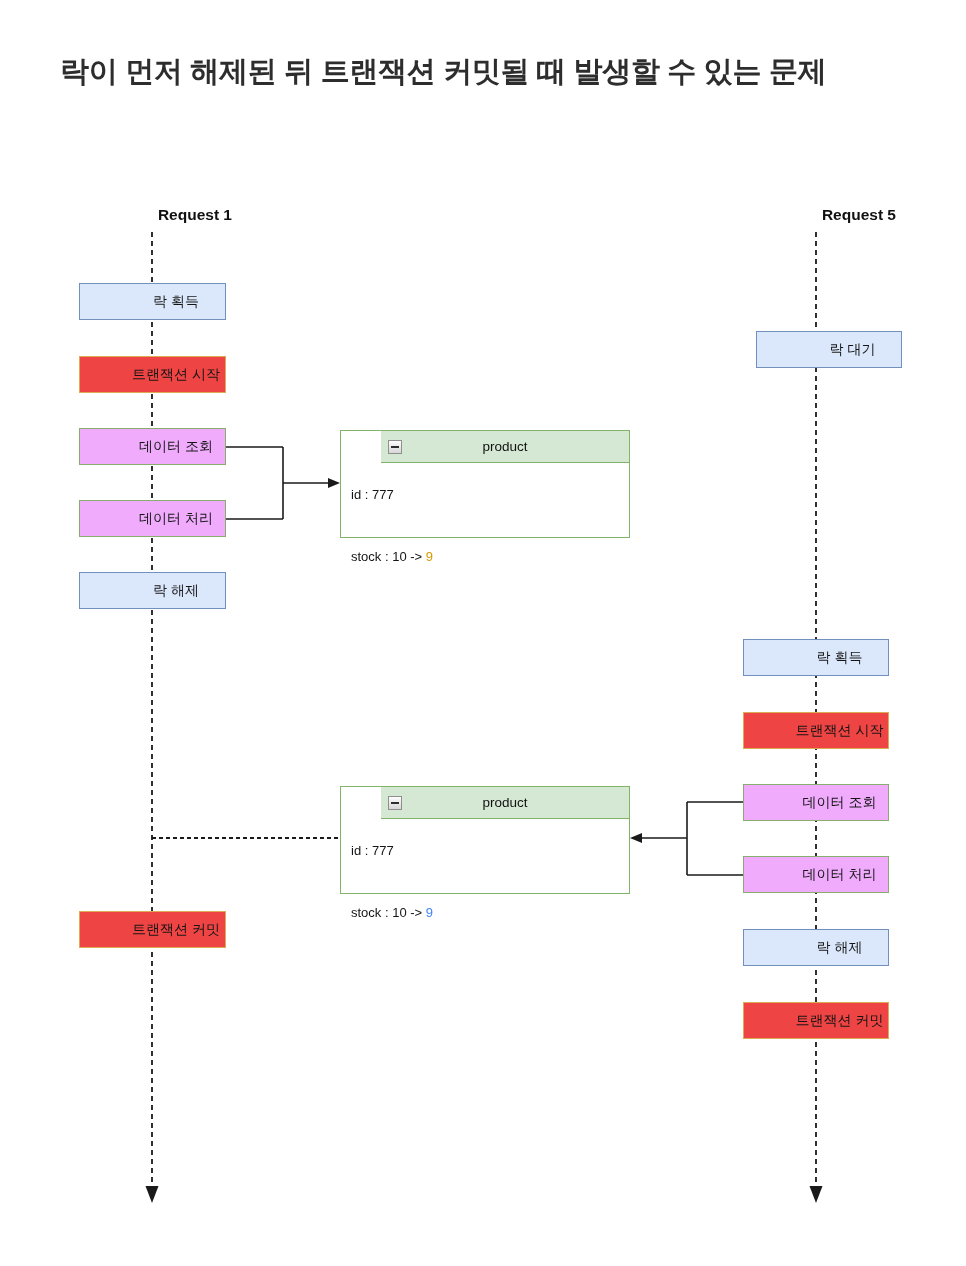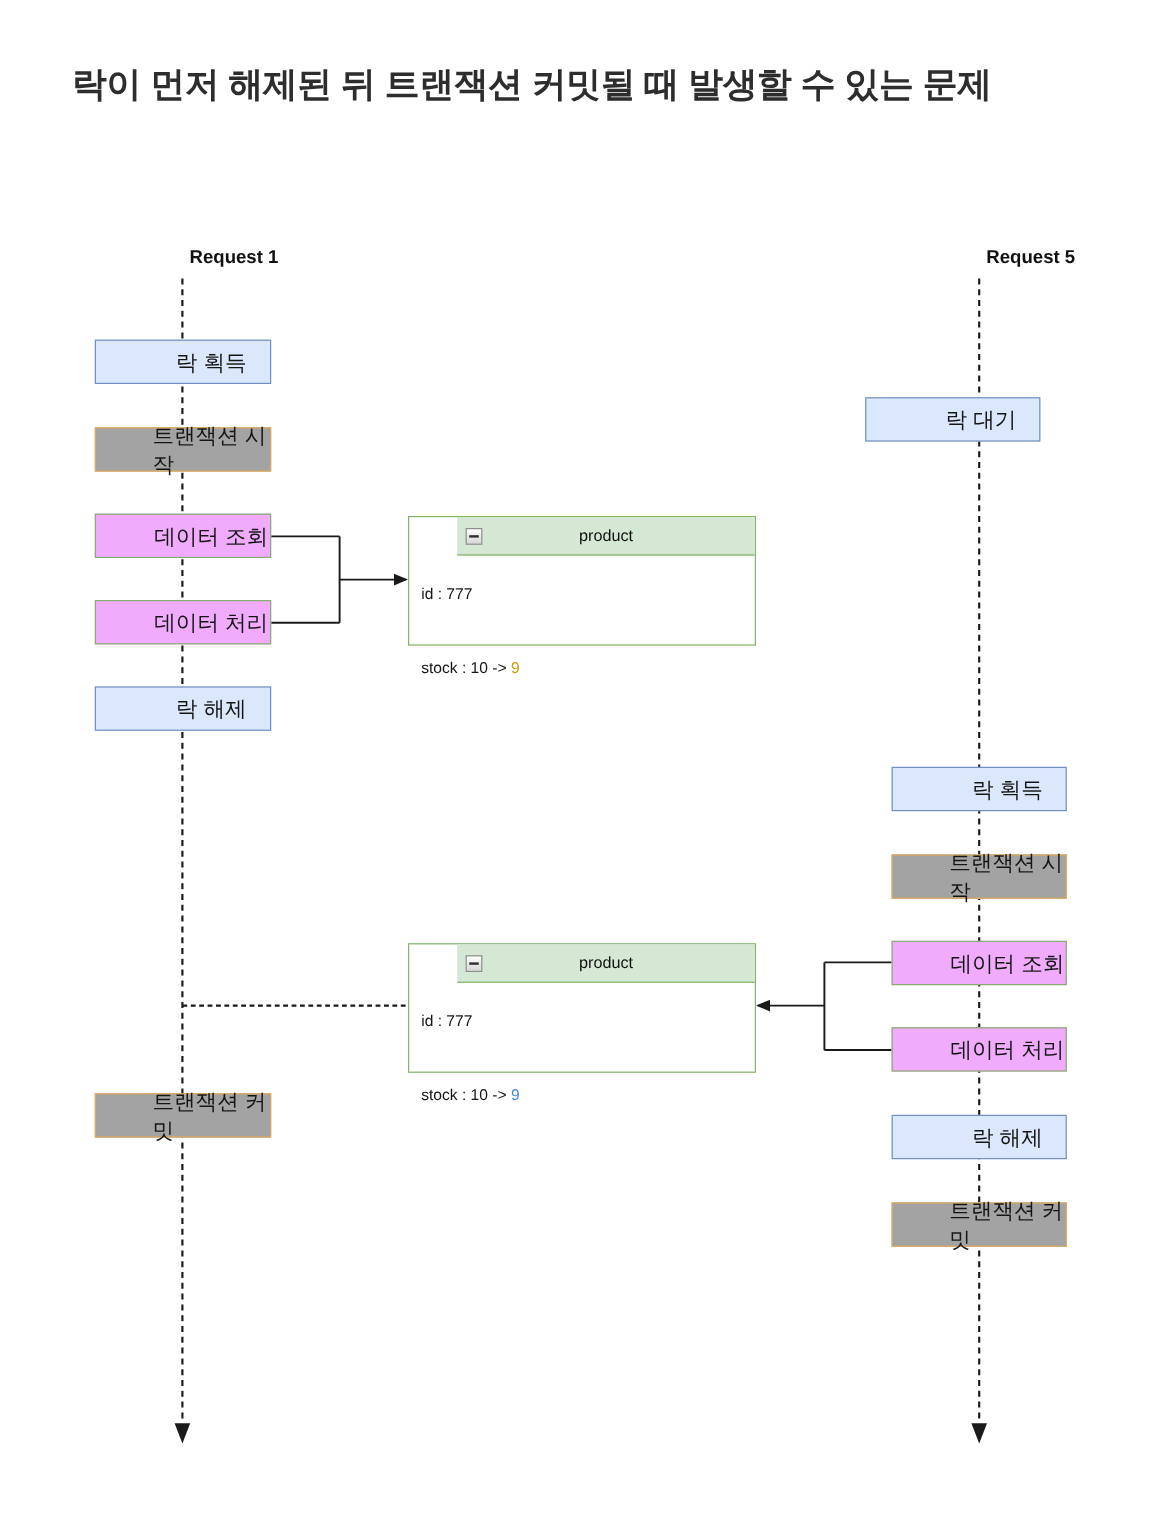--- a/index.html
+++ b/index.html
@@ -12,24 +12,24 @@
     font-size:29px;font-weight:bold;line-height:1.75;color:#2d2d2d;letter-spacing:-0.3px;
   }
   .lane-header{
     position:absolute;width:160px;text-align:right;
     font-size:15.5px;font-weight:bold;color:#111;
   }
   svg.connector-layer{position:absolute;left:0;top:0;}
   .step{
     position:absolute;width:147px;height:37px;box-sizing:border-box;
     display:flex;align-items:center;justify-content:center;
-    font-size:18px;color:#151515;border:1.5px solid #888;padding-left:47px;
+    font-size:14px;color:#151515;border:1.5px solid #888;padding-left:47px;
   }
   .step.lock{background:#dbe8fb;border-color:#7290bd;}
-  .step.tx{background:#a3a3a3;border-color:#dcab55;}
+  .step.tx{background:#ef4444;border-color:#dcab55;}
   .step.data{background:#f0abfc;border-color:#87ae6d;}
   .entity{
     position:absolute;width:290px;height:108px;box-sizing:border-box;
     background:#ffffff;border:1px solid #82b366;
   }
   .entity-header{
     position:relative;height:32px;box-sizing:border-box;background:#d5e8d4;
     border-bottom:1px solid #82b366;display:flex;align-items:center;padding:0 7px;margin-left:40px;
   }
   .entity-title{
@@ -90,21 +90,21 @@
     <line x1="152" y1="838" x2="339" y2="838" stroke="#1a1a1a" stroke-width="1.8" stroke-dasharray="4 3"></line>
   </svg>
 
   <div class="step lock" style="left:79px;top:283px;">락 획득</div>
   <div class="step tx" style="left:79px;top:356px;">트랜잭션 시작</div>
   <div class="step data" style="left:79px;top:428px;">데이터 조회</div>
   <div class="step data" style="left:79px;top:500px;">데이터 처리</div>
   <div class="step lock" style="left:79px;top:572px;">락 해제</div>
   <div class="step tx" style="left:79px;top:911px;">트랜잭션 커밋</div>
 
-  <div class="step lock" style="left:721px;top:331px;width:146px;">락 대기</div>
+  <div class="step lock" style="left:756px;top:331px;width:146px;">락 대기</div>
   <div class="step lock" style="left:743px;top:639px;width:146px;">락 획득</div>
   <div class="step tx" style="left:743px;top:712px;width:146px;">트랜잭션 시작</div>
   <div class="step data" style="left:743px;top:784px;width:146px;">데이터 조회</div>
   <div class="step data" style="left:743px;top:856px;width:146px;">데이터 처리</div>
   <div class="step lock" style="left:743px;top:929px;width:146px;">락 해제</div>
   <div class="step tx" style="left:743px;top:1002px;width:146px;">트랜잭션 커밋</div>
 
   <div class="entity" style="left:340px;top:430px;">
     <div class="entity-header">
       <span class="collapse-icon">

